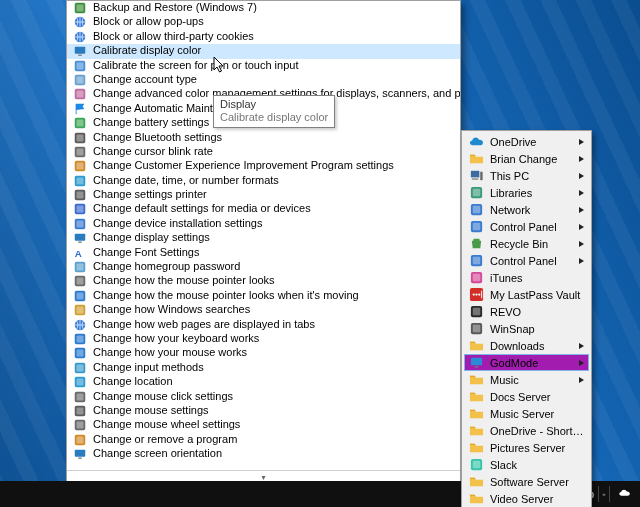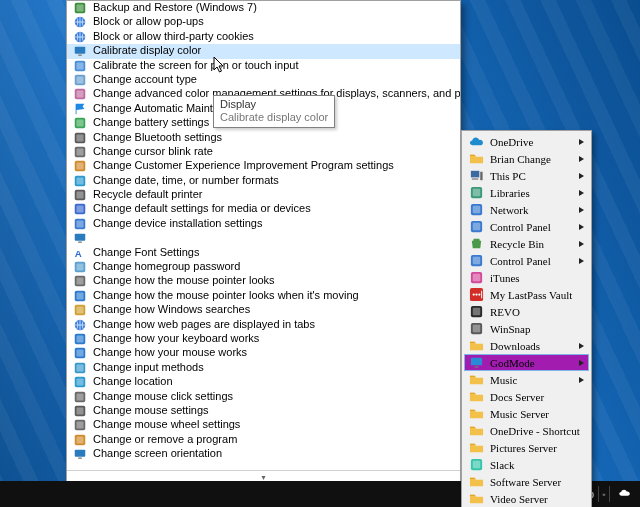--- a/index.html
+++ b/index.html
@@ -112,21 +112,21 @@
   .flyout {
     position: absolute;
     right: 48px; top: 130px;
     width: 131px;
     background: #f0f0f0;
     border: 1px solid #a0a0a0;
     box-shadow: 3px 3px 5px rgba(0,0,0,.35);
     padding: 2px;
     z-index: 15;
   }
-  .flyout ul { list-style:none;font-family:Liberation Serif, serif; }
+  .flyout ul { list-style:none; }
   .flyout li {
     display:flex; align-items:center;
     height: 17px;
     padding: 0 4px;
     gap: 6px;
     position:relative;
     color:#000;
   }
   .flyout li.hl { background:#a21caf; border:1px solid #7eb4ea; height:17px; padding:0 3px; }
   .fly-icon { width:16px;height:16px;flex:0 0 16px;display:inline-flex;align-items:center;justify-content:center;}
@@ -263,21 +263,21 @@
         </span>
         <span>Change date, time, or number formats</span>
       </li>
       <li>
         <span class="li-icon">
           <svg viewBox="0 0 16 16">
             <rect x="2" y="2" width="12" height="12" rx="2" fill="#5a5a5a"></rect>
             <rect x="4" y="4" width="8" height="8" rx="1" fill="rgba(255,255,255,.35)"></rect>
           </svg>
         </span>
-        <span>Recycle default printer</span>
+        <span>Change settings printer</span>
       </li>
       <li>
         <span class="li-icon">
           <svg viewBox="0 0 16 16">
             <rect x="2" y="2" width="12" height="12" rx="2" fill="#3a6ad0"></rect>
             <rect x="4" y="4" width="8" height="8" rx="1" fill="rgba(255,255,255,.35)"></rect>
           </svg>
         </span>
         <span>Change default settings for media or devices</span>
       </li>
@@ -290,20 +290,21 @@
         </span>
         <span>Change device installation settings</span>
       </li>
       <li>
         <span class="li-icon">
           <svg viewBox="0 0 16 16">
             <rect x="2" y="3" width="12" height="8" rx="1" fill="#2b7bbf"></rect>
             <rect x="6" y="12" width="4" height="1.5" fill="#777"></rect>
           </svg>
         </span>
+        <span>Change display settings</span>
       </li>
       <li>
         <span class="li-icon">
           <svg viewBox="0 0 16 16">
             <text x="2" y="12" font-size="11" font-weight="bold" fill="#2a6ad0">A</text>
           </svg>
         </span>
         <span>Change Font Settings</span>
       </li>
       <li>

